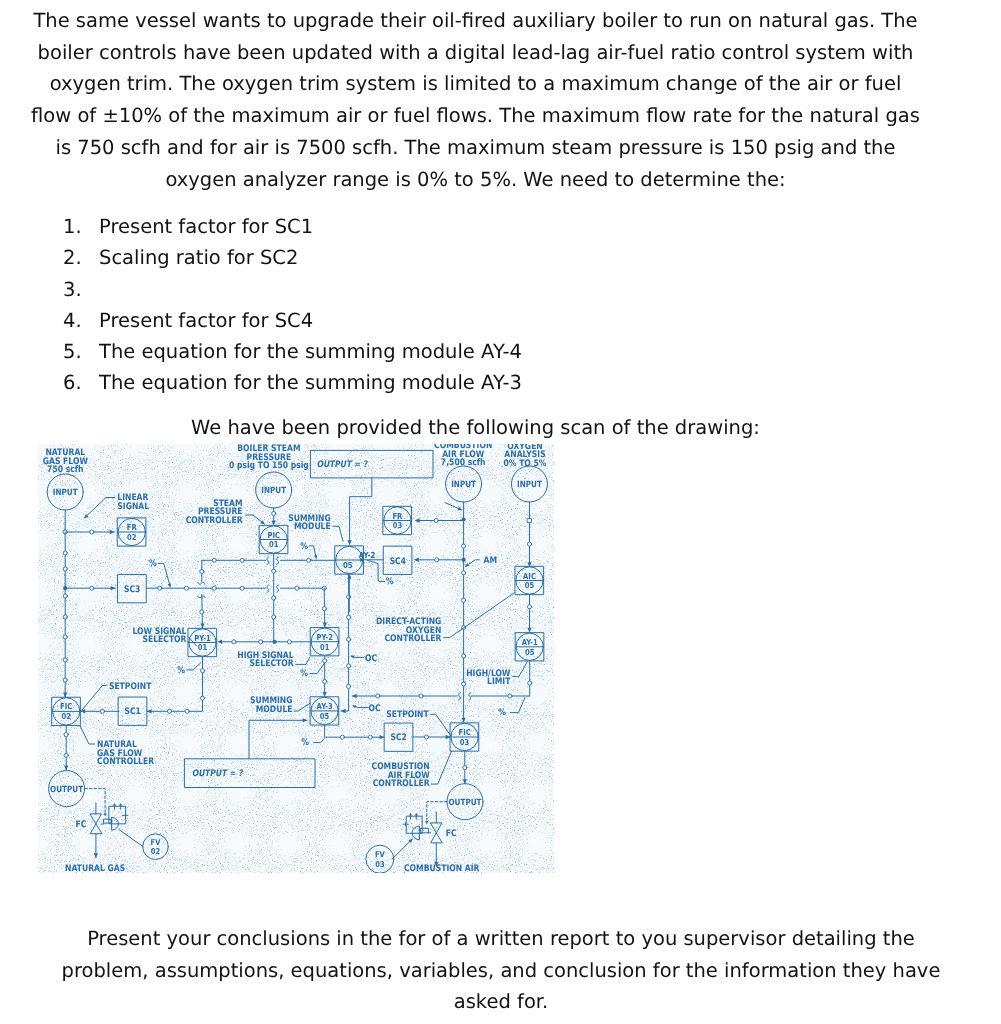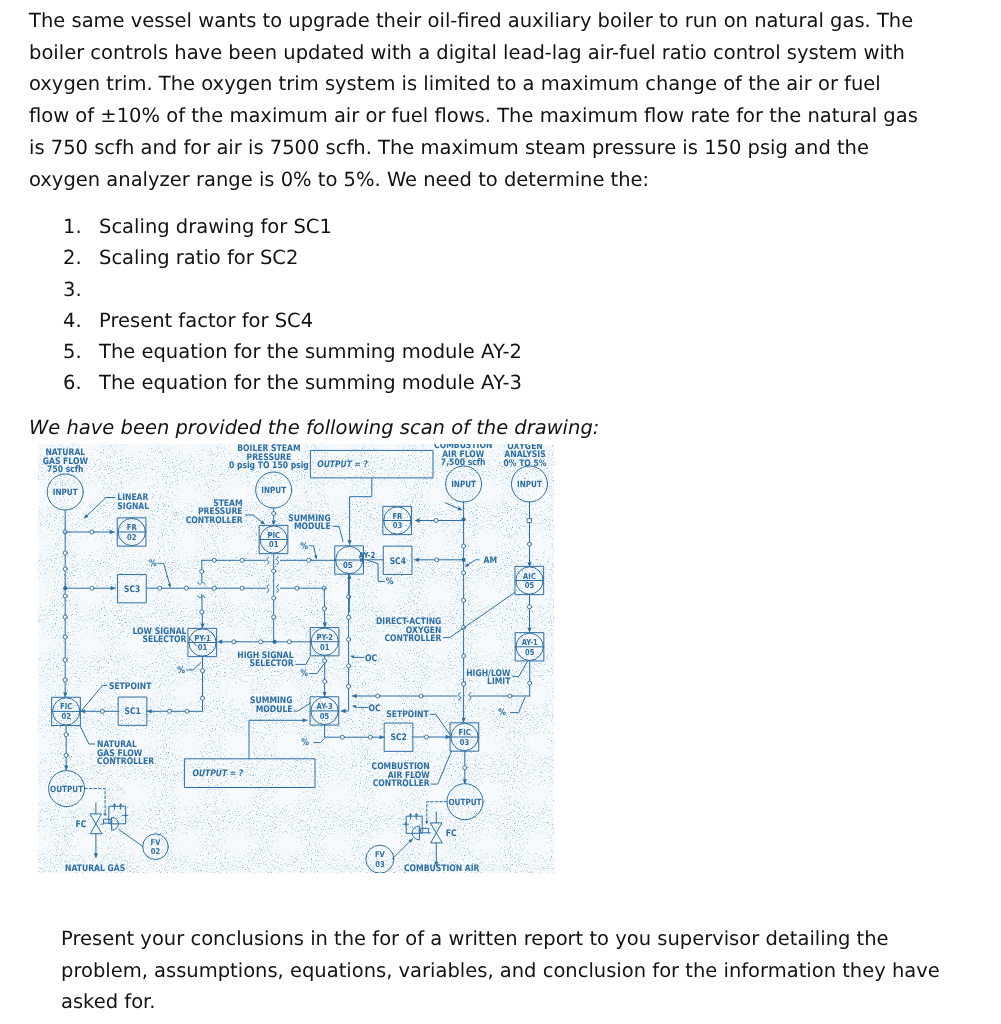--- a/index.html
+++ b/index.html
@@ -1,59 +1,59 @@
 <!DOCTYPE html>
 <html><head>
 <meta charset="utf-8">
 <title>Boiler oxygen-trim control problem</title>
 <style>
   html,body{margin:0;padding:0;background:#ffffff;}
   body{width:1001px;height:1024px;position:relative;overflow:hidden;
        font-family:"DejaVu Sans",sans-serif;-webkit-font-smoothing:antialiased;text-rendering:geometricPrecision;}
-  .para{position:absolute;left:29px;font-size:19.5px;line-height:31.7px;color:#121212;}
+  .para{position:absolute;left:29px;font-size:19.5px;line-height:31.7px;color:#121212;text-align:center;}
   #qlist{position:absolute;left:29px;top:211px;font-size:19.5px;line-height:31.3px;color:#121212;}
   #qlist .row{display:flex;}
   #qlist .num{width:70px;padding-left:34px;box-sizing:border-box;}
   #scan{position:absolute;left:38px;top:444px;width:516px;height:429px;background:#f7fafd;}
   #scan svg{display:block;--paper:#f7fafd;shape-rendering:geometricPrecision;width:516px;height:429px;position:absolute;left:0;top:0;}
   #scan .ink{stroke:currentColor;fill:none;stroke-linecap:round;stroke-linejoin:round;}
   #scan .ink text{fill:currentColor;stroke:none;font-family:"DejaVu Sans",sans-serif;}
 </style>
 </head>
 <body>
 
 <div class="para" style="top:5px;width:893px;">The same vessel wants to upgrade their oil-fired auxiliary boiler to run on natural gas. The boiler controls have been updated with a digital lead-lag air-fuel ratio control system with oxygen trim. The oxygen trim system is limited to a maximum change of the air or fuel flow of ±10% of the maximum air or fuel flows. The maximum flow rate for the natural gas is 750 scfh and for air is 7500 scfh. The maximum steam pressure is 150 psig and the oxygen analyzer range is 0% to 5%. We need to determine the:</div>
 
 <div id="qlist">
     <div class="row">
       <span class="num">1.</span>
-      <span>Scaling drawing for SC1</span>
+      <span>Present factor for SC1</span>
     </div>
     <div class="row">
       <span class="num">2.</span>
       <span>Scaling ratio for SC2</span>
     </div>
     <div class="row">
       <span class="num">3.</span>
     </div>
     <div class="row">
       <span class="num">4.</span>
       <span>Present factor for SC4</span>
     </div>
     <div class="row">
       <span class="num">5.</span>
-      <span>The equation for the summing module AY-2</span>
+      <span>The equation for the summing module AY-4</span>
     </div>
     <div class="row">
       <span class="num">6.</span>
       <span>The equation for the summing module AY-3</span>
     </div>
   </div>
 
-<div class="para" style="top:412px;width:893px;font-style:italic;">We have been provided the following scan of the drawing:</div>
+<div class="para" style="top:412px;width:893px;">We have been provided the following scan of the drawing:</div>
 
 <div id="scan">
   <svg viewBox="0 0 516 429" xmlns="http://www.w3.org/2000/svg" color="#2c6ea4">
     <defs>
       <filter id="grainfx" x="0" y="0" width="100%" height="100%">
         <feTurbulence type="fractalNoise" baseFrequency="0.98" numOctaves="2" seed="11" result="n"></feTurbulence>
         <feColorMatrix in="n" type="matrix" values="0 0 0 0 0.14  0 0 0 0 0.36  0 0 0 0 0.58  0 0 0 3.4 -2.05" result="c"></feColorMatrix>
         <feComposite in="c" in2="SourceGraphic" operator="over"></feComposite>
       </filter>
     </defs>

